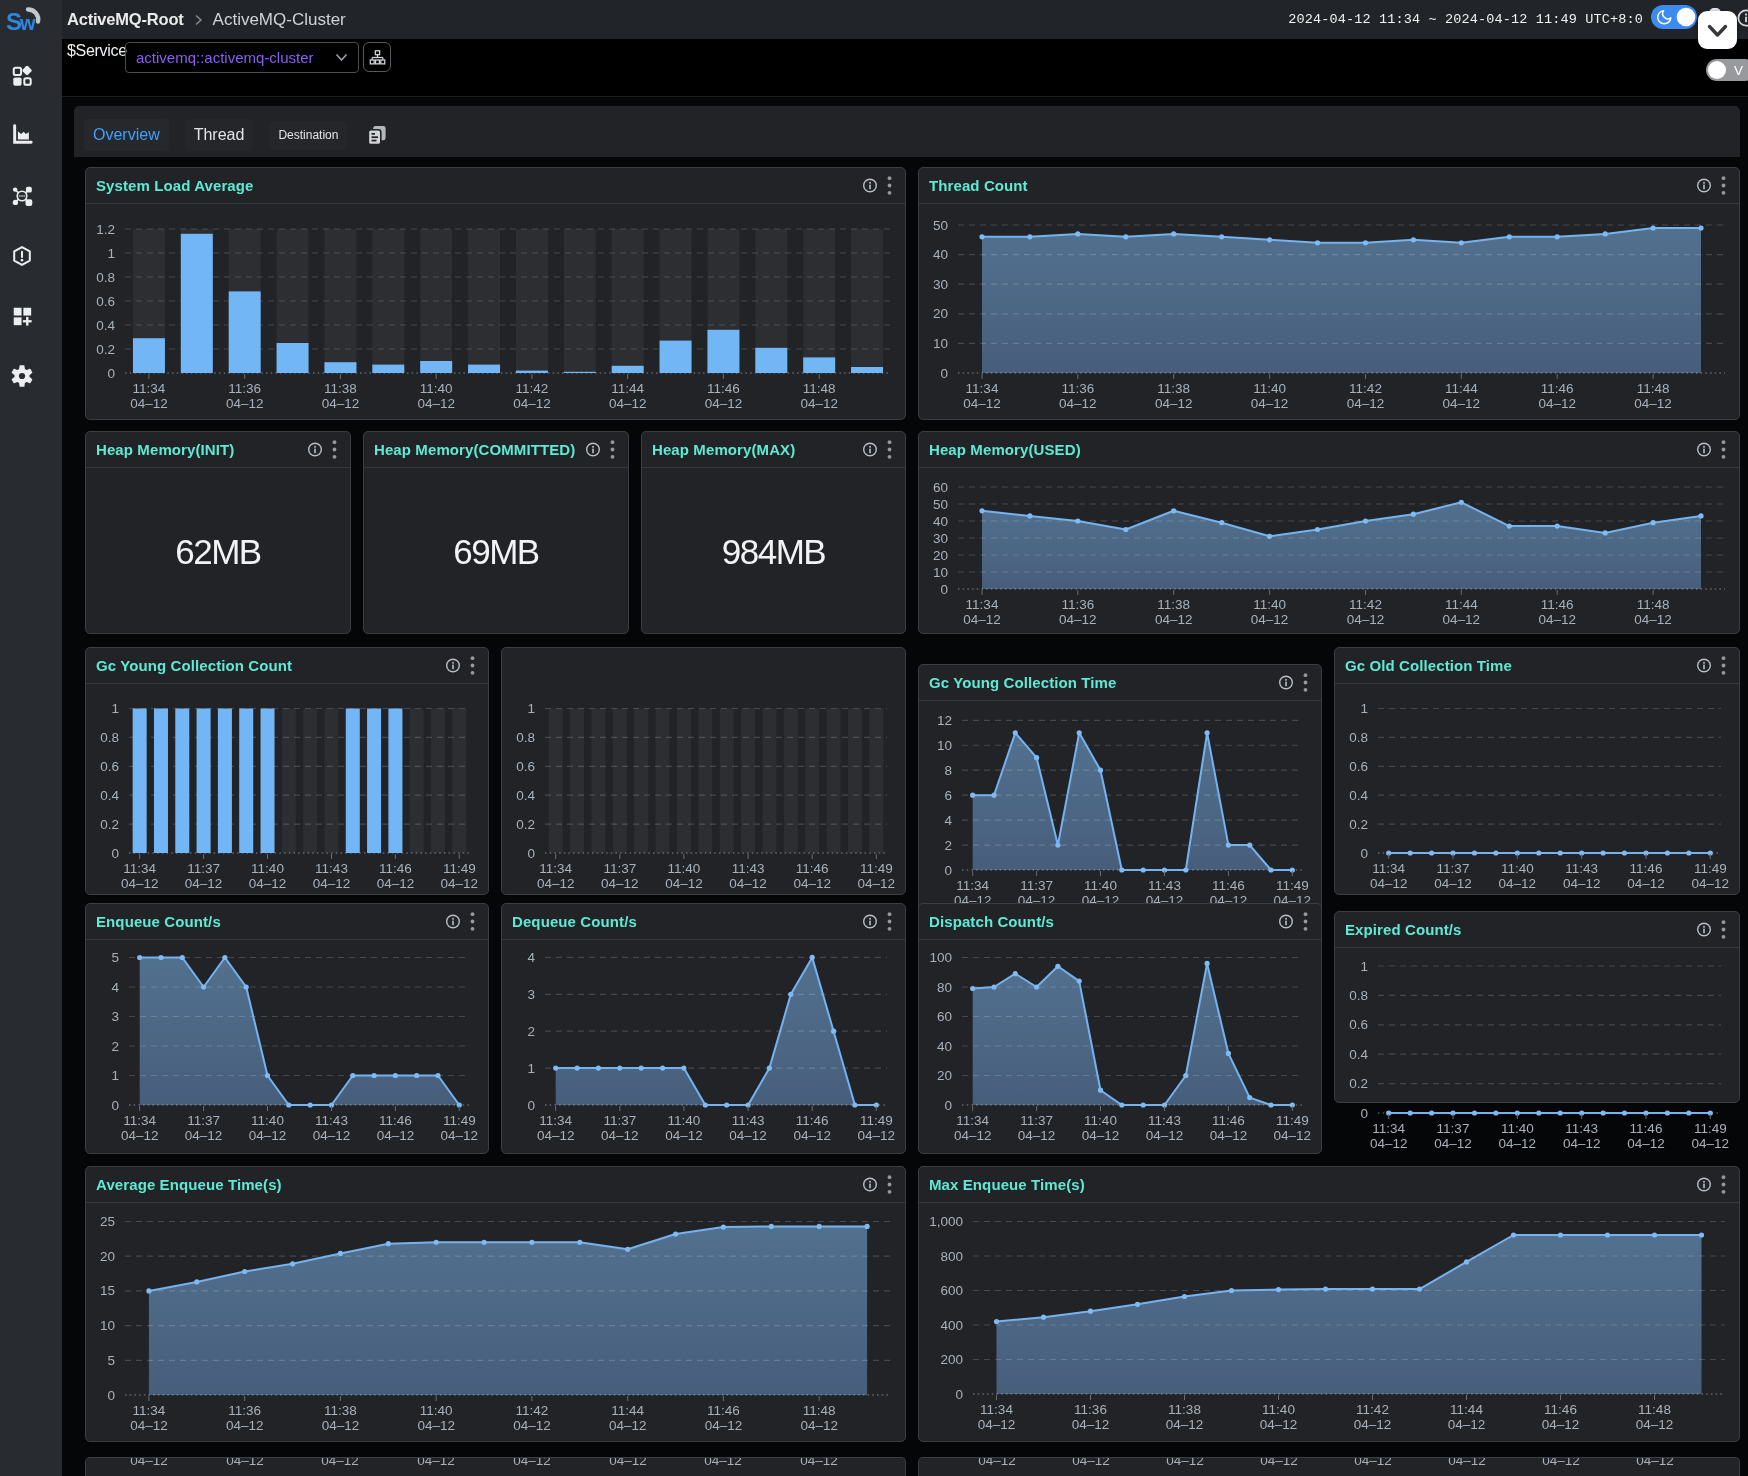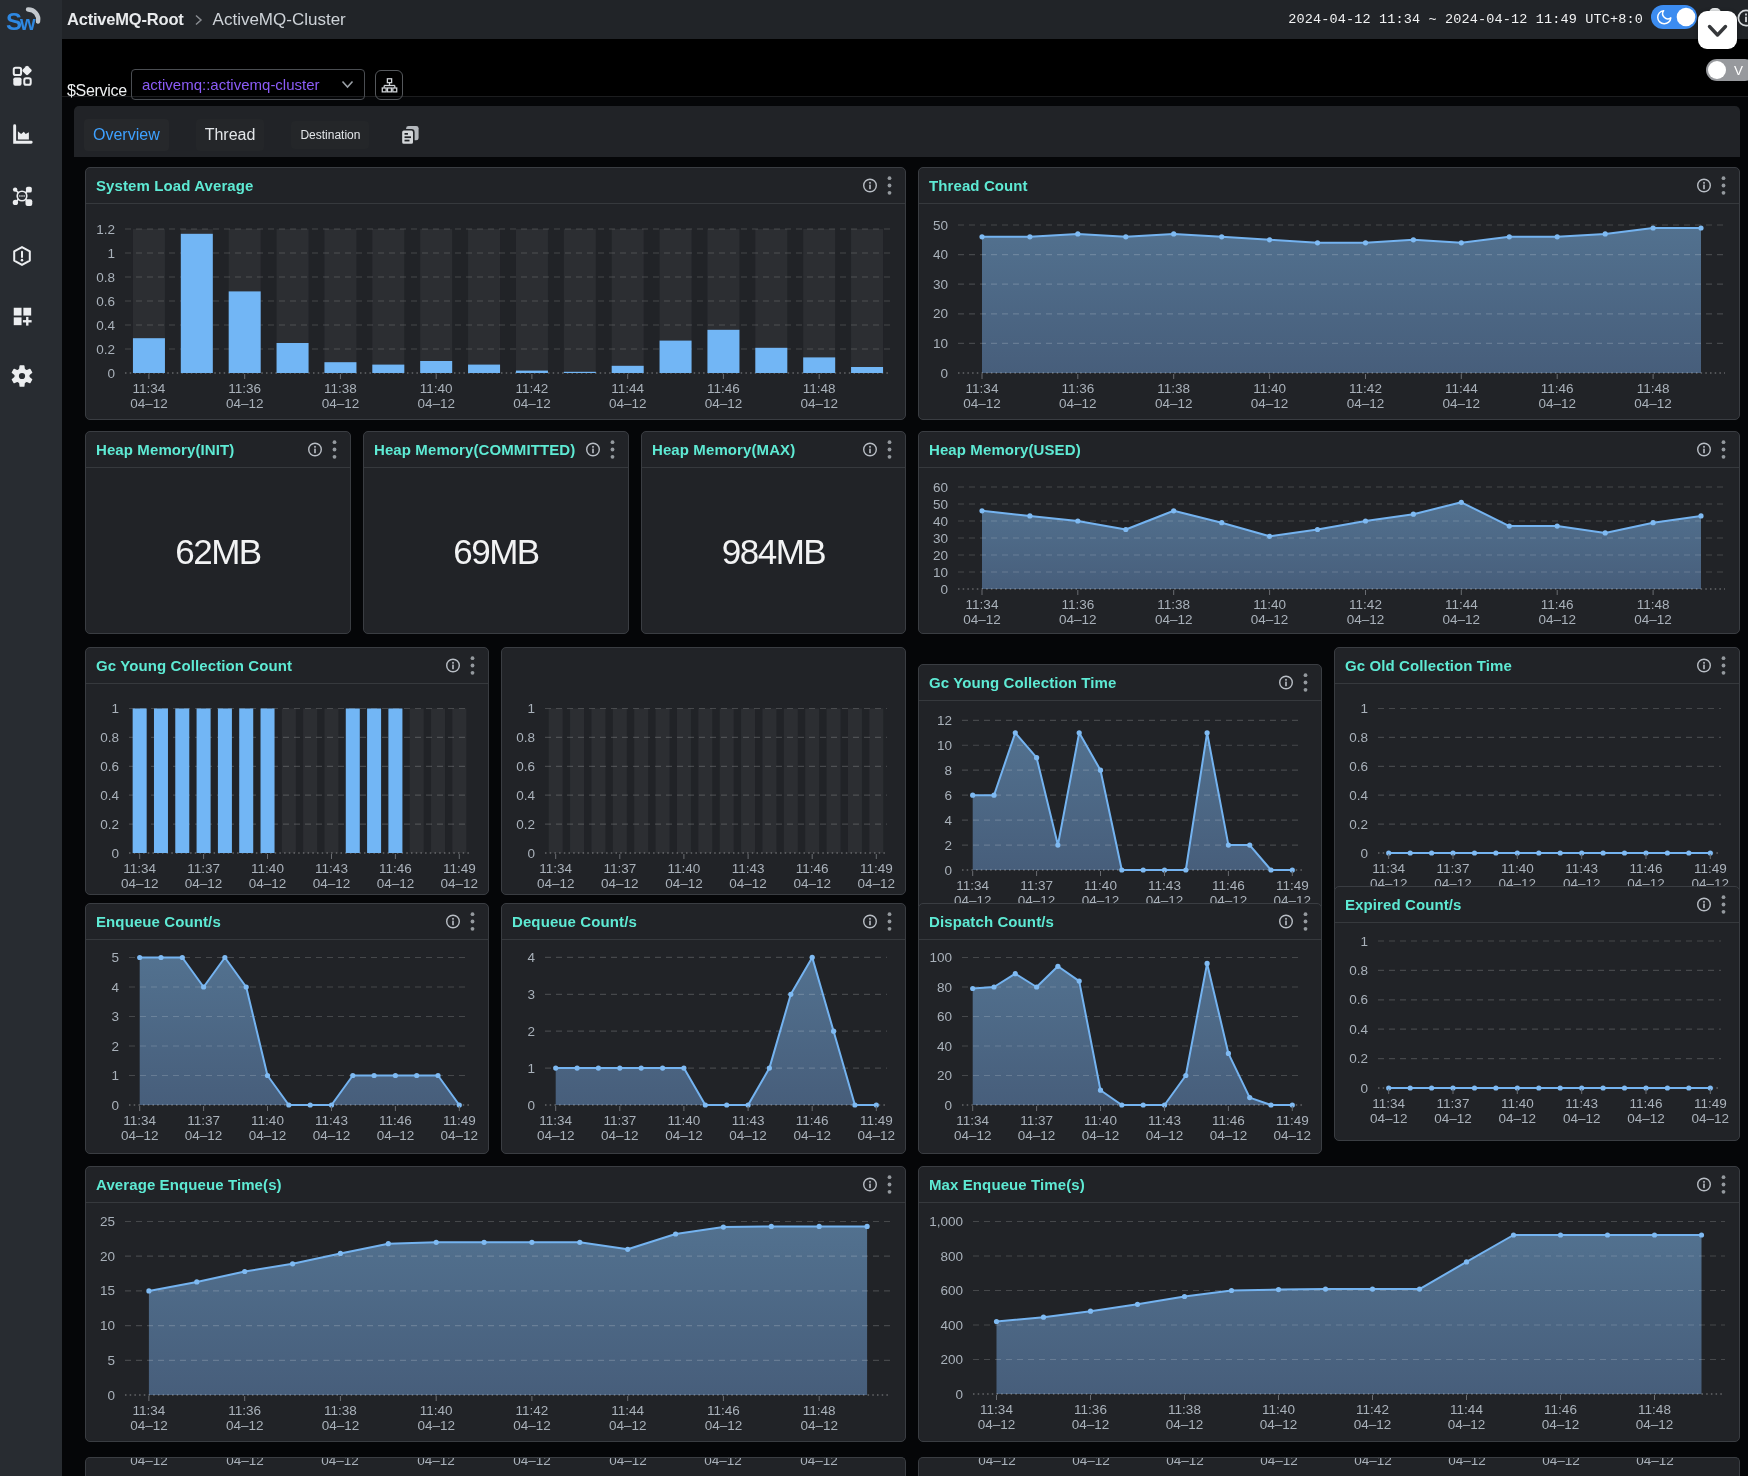--- a/index.html
+++ b/index.html
@@ -34,21 +34,21 @@
     <div style="position:absolute;left:1709px;top:8px;width:12px;height:5px;border-radius:6px 6px 0 0;background:#e8eaec"></div>
     <div style="position:absolute;left:1698px;top:11px;width:39px;height:38px;border-radius:9px;background:#fff;box-shadow:0 1px 4px rgba(0,0,0,.4)">
 <svg width="39" height="38" viewBox="0 0 39 38">
         <polyline points="11.5,15.5 19.5,24 27.5,15.5" fill="none" stroke="#36383b" stroke-width="3.4" stroke-linecap="round" stroke-linejoin="round"></polyline>
       </svg></div>
     <svg style="position:absolute;left:1735px;top:7px" width="13" height="22" viewBox="0 0 13 22">
 <circle cx="11" cy="11" r="7.6" fill="none" stroke="#d6d9dc" stroke-width="1.7"></circle>
 <rect x="10.1" y="6.5" width="1.8" height="2" fill="#d6d9dc"></rect>
       <rect x="10.1" y="9.7" width="1.8" height="5.4" fill="#d6d9dc"></rect>
     </svg>
-    <div style="position:absolute;left:67px;top:42px;height:58px;display:flex;align-items:flex-end;gap:6px">
+    <div style="position:absolute;left:67px;top:42px;height:58px;display:flex;align-items:flex-start;">
 <span style="font-size:16px;color:#eef0f2;letter-spacing:-.3px;width:55px;margin-right:3px">$Service</span>
 <div style="width:234px;height:31px;border:1px solid #4a4d52;border-radius:4px;display:flex;align-items:center;padding:0 10px;gap:8px">
 <span style="font-size:15px;color:#8b5cf6;flex:1">activemq::activemq-cluster</span>
 <svg width="13" height="9" viewBox="0 0 13 9">
           <polyline points="1.5,1.5 6.5,7 11.5,1.5" fill="none" stroke="#9aa0a6" stroke-width="1.6"></polyline>
         </svg>
 </div>
 <div style="width:28px;height:30px;margin-left:4px;border:1px solid #55585c;border-radius:6px;display:flex;align-items:center;justify-content:center">
 <svg width="17" height="17" viewBox="0 0 24 24">
 <rect x="9" y="2.5" width="6" height="5.5" fill="none" stroke="#d0d4d8" stroke-width="1.8"></rect>
@@ -61,21 +61,21 @@
 <rect x="16.7" y="15.5" width="5.5" height="5.5" fill="none" stroke="#d0d4d8" stroke-width="1.8"></rect>
 </svg>
       </div>
     </div>
     <div style="position:absolute;left:1706px;top:59px;width:50px;height:22px;border-radius:11px;background:#97999d">
 <svg width="42" height="22" viewBox="0 0 42 22">
         <circle cx="11" cy="11" r="9" fill="#fff"></circle>
 <text x="28" y="16" font-size="13.5" fill="#fff" font-family="&quot;Liberation Sans&quot;, sans-serif">V</text>
       </svg></div>
     <div style="position:absolute;left:74px;top:106px;width:1666px;height:51px;background:#212327;border-radius:5px 5px 0 0">
-<div style="position:absolute;left:10px;top:12px;height:33px;display:flex;align-items:center;gap:27px">
+<div style="position:absolute;left:10px;top:12px;height:33px;display:flex;align-items:center;gap:16px">
 <span style="background:#26282b;border-radius:4px;padding:7px 9px;font-size:16px;color:#3ea1ff">Overview</span>
 <span style="background:#242629;border-radius:4px;padding:7px 9px;font-size:16px;color:#e2e5e8">Thread</span>
 <span style="background:#242629;border-radius:4px;padding:7px 9px;font-size:12px;color:#e2e5e8">Destination</span>
 <svg width="23" height="24" viewBox="0 0 24 25" style="margin-left:2px">
 <rect x="8.5" y="3" width="13" height="15" rx="2.5" fill="#b4b8bd"></rect>
 <rect x="3.5" y="7" width="13" height="15.5" rx="2.5" fill="#d3d6d9" stroke="#212327" stroke-width="1.7"></rect>
 <line x1="6.8" y1="11.3" x2="10.4" y2="11.3" stroke="#1d1f22" stroke-width="1.8"></line>
 <line x1="6.8" y1="14.8" x2="13.6" y2="14.8" stroke="#1d1f22" stroke-width="1.8"></line>
 <line x1="6.8" y1="18.3" x2="12" y2="18.3" stroke="#1d1f22" stroke-width="1.8"></line>
 </svg>
@@ -836,21 +836,21 @@
         <text x="245.5" y="185.0" text-anchor="middle" font-size="13.5" fill="#a9b1ba" font-family="&quot;Liberation Sans&quot;, sans-serif">11:43</text>
         <text x="245.5" y="200.0" text-anchor="middle" font-size="13.5" fill="#a9b1ba" font-family="&quot;Liberation Sans&quot;, sans-serif">04–12</text>
         <line x1="309.4" y1="166.0" x2="309.4" y2="171.0" stroke="#6a6d72" stroke-width="1"></line>
         <text x="309.4" y="185.0" text-anchor="middle" font-size="13.5" fill="#a9b1ba" font-family="&quot;Liberation Sans&quot;, sans-serif">11:46</text>
         <text x="309.4" y="200.0" text-anchor="middle" font-size="13.5" fill="#a9b1ba" font-family="&quot;Liberation Sans&quot;, sans-serif">04–12</text>
         <line x1="373.3" y1="166.0" x2="373.3" y2="171.0" stroke="#6a6d72" stroke-width="1"></line>
         <text x="373.3" y="185.0" text-anchor="middle" font-size="13.5" fill="#a9b1ba" font-family="&quot;Liberation Sans&quot;, sans-serif">11:49</text>
         <text x="373.3" y="200.0" text-anchor="middle" font-size="13.5" fill="#a9b1ba" font-family="&quot;Liberation Sans&quot;, sans-serif">04–12</text>
       </svg>
     </div>
-    <div class="panel" style="left:1334px;top:886px;width:406px;height:255px">
+    <div class="panel" style="left:1334px;top:911px;width:406px;height:192px">
       <div class="phead">
         <span class="ptitle">Expired Count/s</span>
         <svg width="406" height="36" viewBox="0 0 406 36" style="position:absolute;left:0;top:0">
           <circle cx="369" cy="17.5" r="6.3" fill="none" stroke="#b9bec5" stroke-width="1.4"></circle>
           <rect x="368.2" y="13.9" width="1.6" height="1.8" fill="#b9bec5"></rect>
           <rect x="368.2" y="16.6" width="1.6" height="4.6" fill="#b9bec5"></rect>
           <circle cx="388.5" cy="10.2" r="1.9" fill="#94999e"></circle>
           <circle cx="388.5" cy="17.5" r="1.9" fill="#94999e"></circle>
           <circle cx="388.5" cy="24.8" r="1.9" fill="#94999e"></circle>
         </svg>

